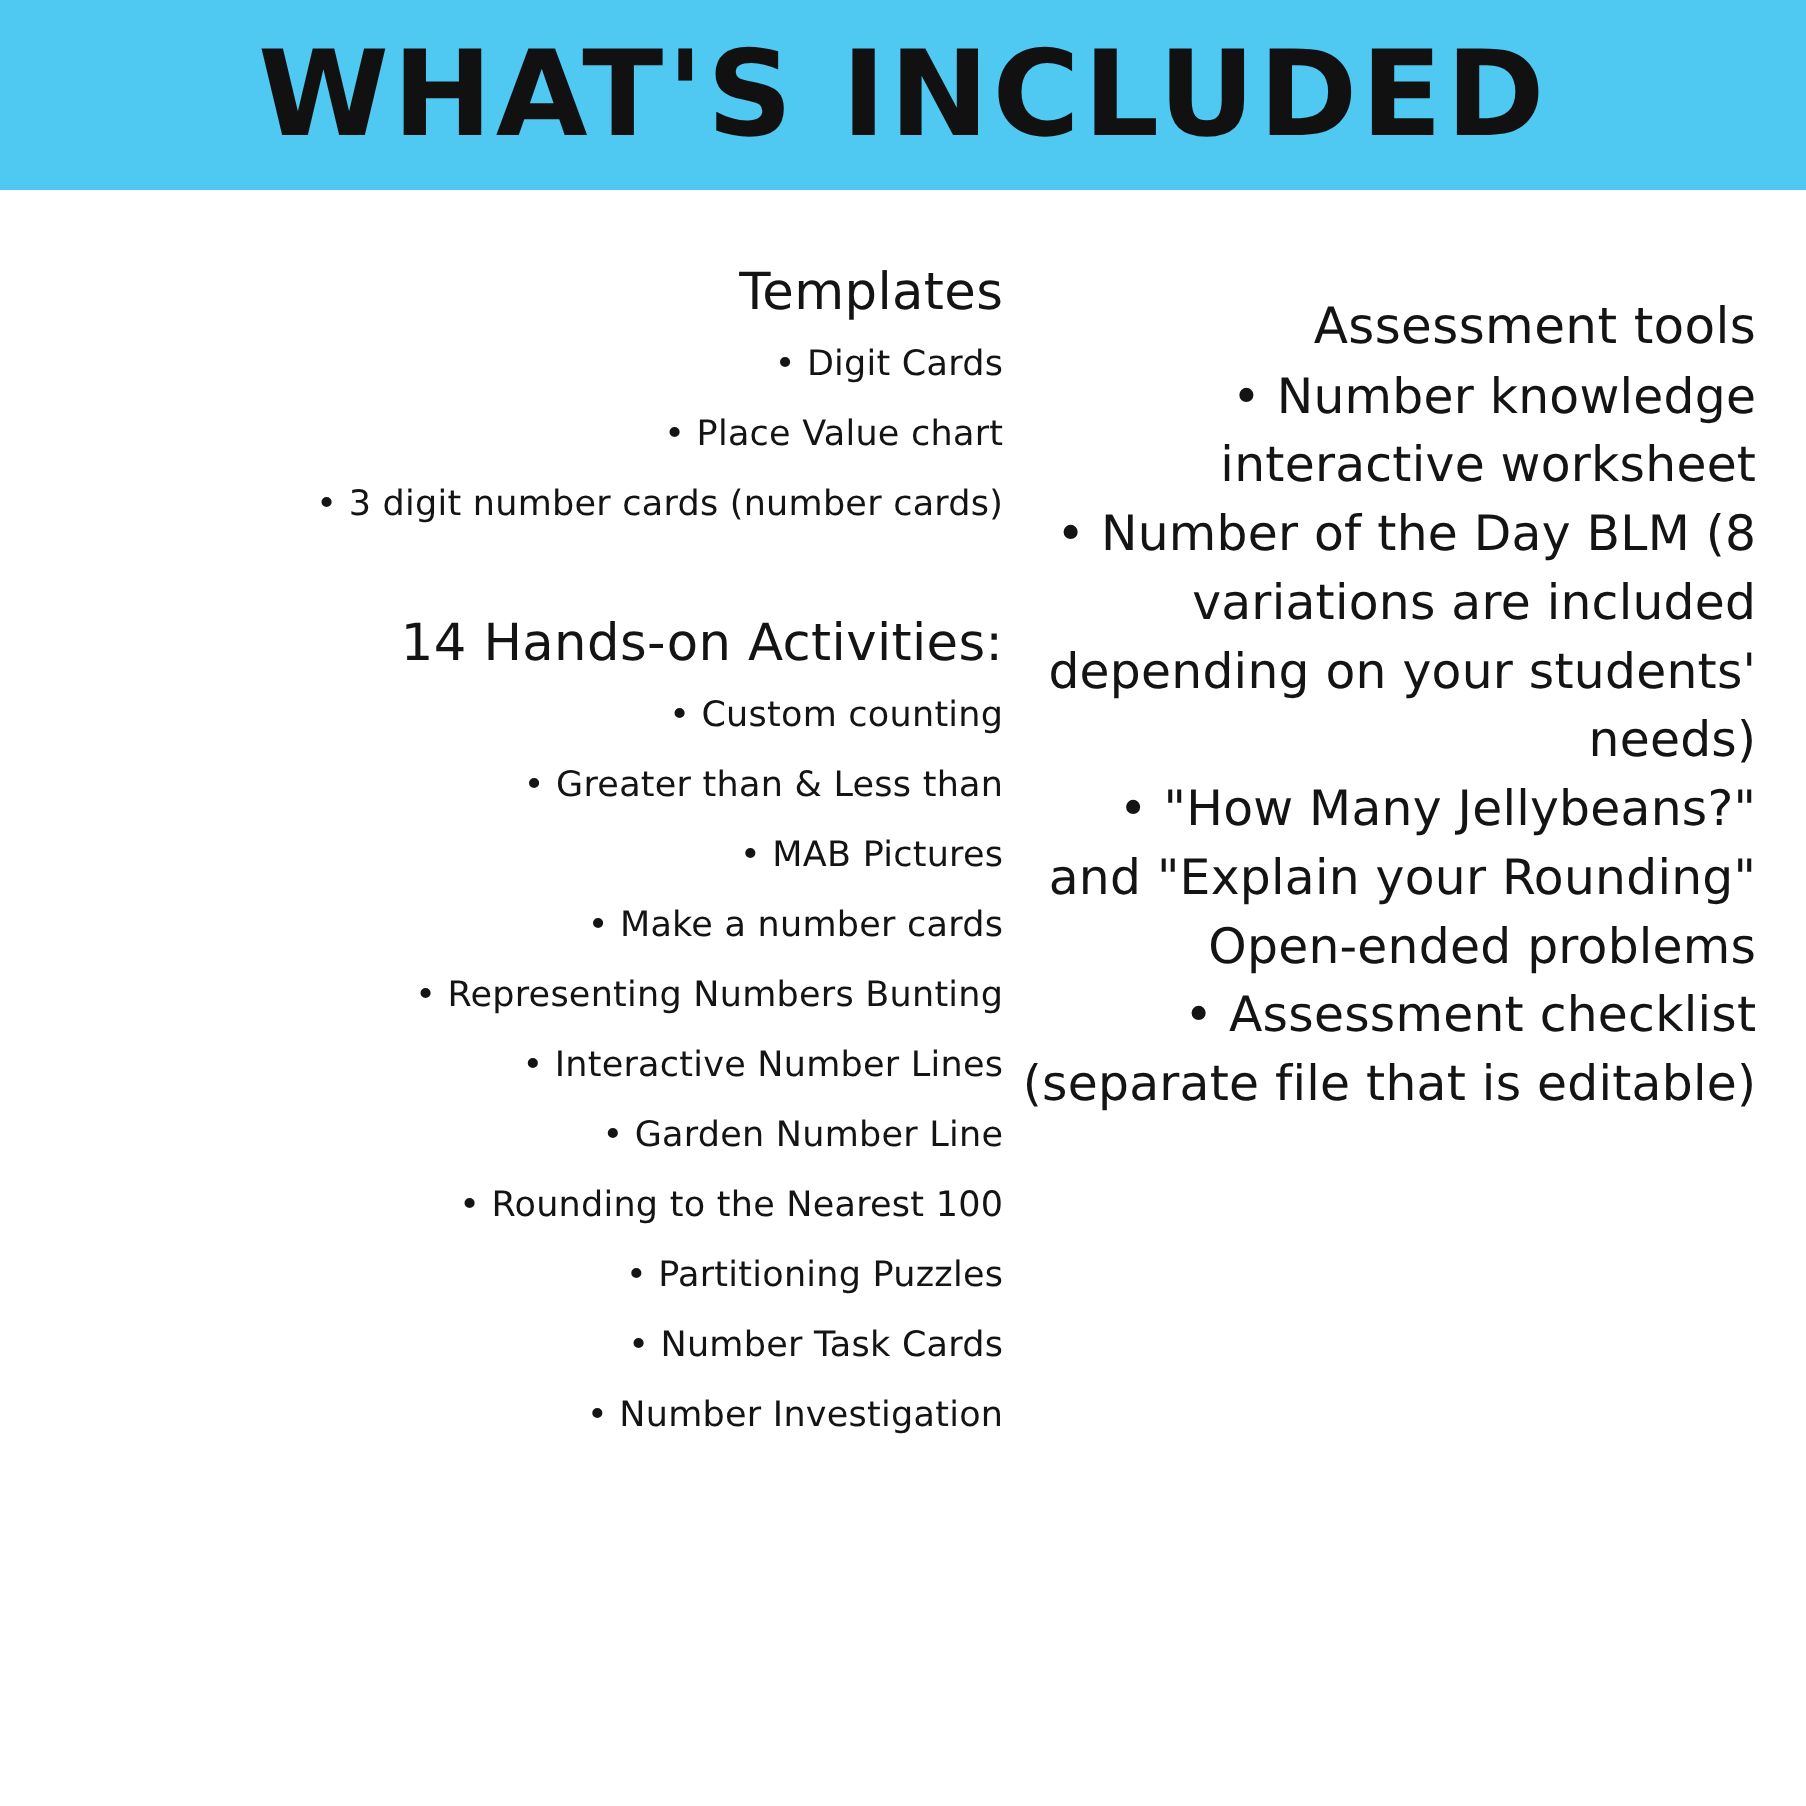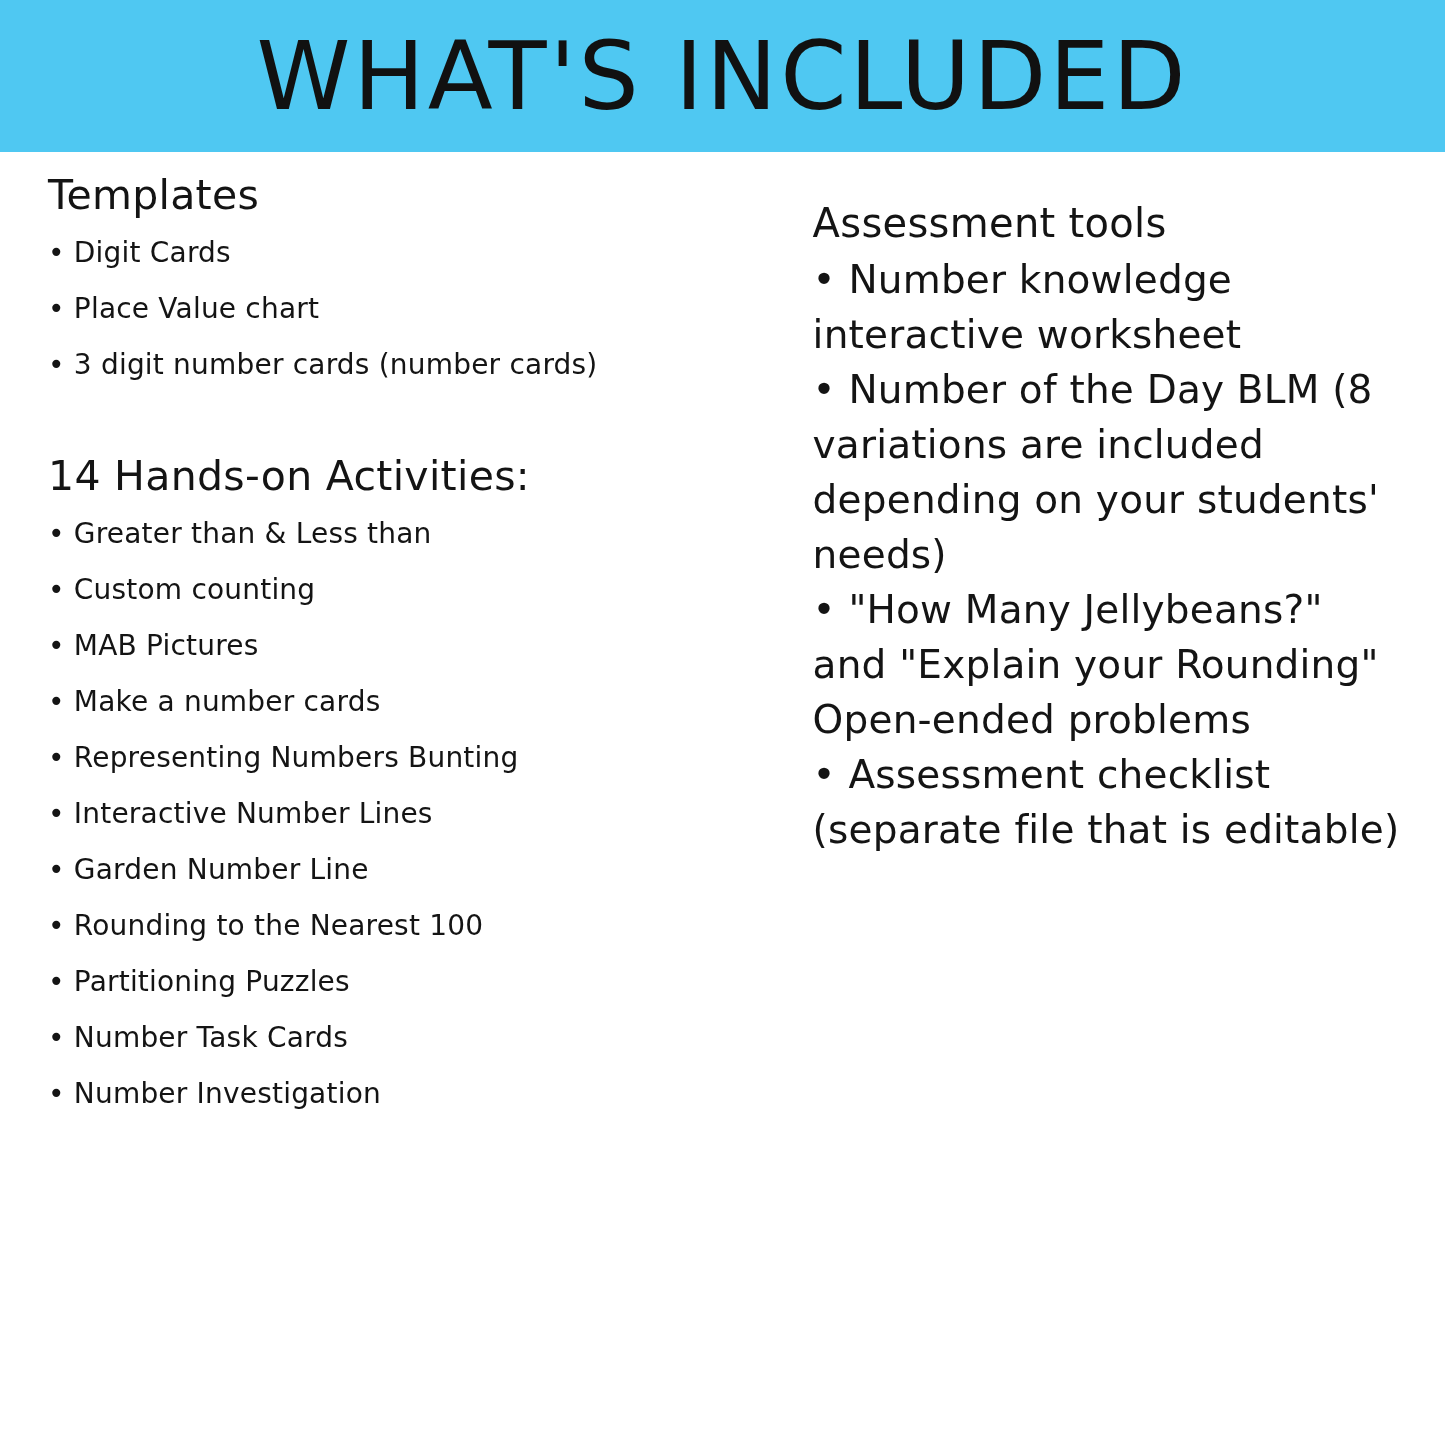--- a/index.html
+++ b/index.html
@@ -27,31 +27,32 @@
     align-items: center;
     justify-content: center;
     box-sizing: border-box;
   }
   .banner-title {
     font-family: "DejaVu Sans", sans-serif;
     font-size: 95px;
     line-height: 100px;
     letter-spacing: 3px;
     color: #111111;
-    font-weight: 400;
+    font-weight: 700;
     text-align: center;
     white-space: nowrap;
   }
   .content {
     display: flex;
     flex-direction: row;
     align-items: flex-start;
-    padding: 16px 40px 0 40px;
+    padding: 54px 40px 0 40px;
     box-sizing: border-box;
     width: 100%;
+    text-align: right;
   }
   .col {
     box-sizing: border-box;
   }
   .col-left {
     width: 795px;
     padding-left: 8px;
     padding-right: 10px;
   }
   .col-right {
@@ -109,22 +110,22 @@
       <ul class="list">
         <li>• Digit Cards</li>
         <li>• Place Value chart</li>
         <li>• 3 digit number cards (number cards)</li>
       </ul>
 
       <div class="gap"></div>
 
       <div class="section-heading">14 Hands-on Activities:</div>
       <ul class="list">
+        <li>• Custom counting</li>
         <li>• Greater than &amp; Less than</li>
-        <li>• Custom counting</li>
         <li>• MAB Pictures</li>
         <li>• Make a number cards</li>
         <li>• Representing Numbers Bunting</li>
         <li>• Interactive Number Lines</li>
         <li>• Garden Number Line</li>
         <li>• Rounding to the Nearest 100</li>
         <li>• Partitioning Puzzles</li>
         <li>• Number Task Cards</li>
         <li>• Number Investigation</li>
       </ul>

